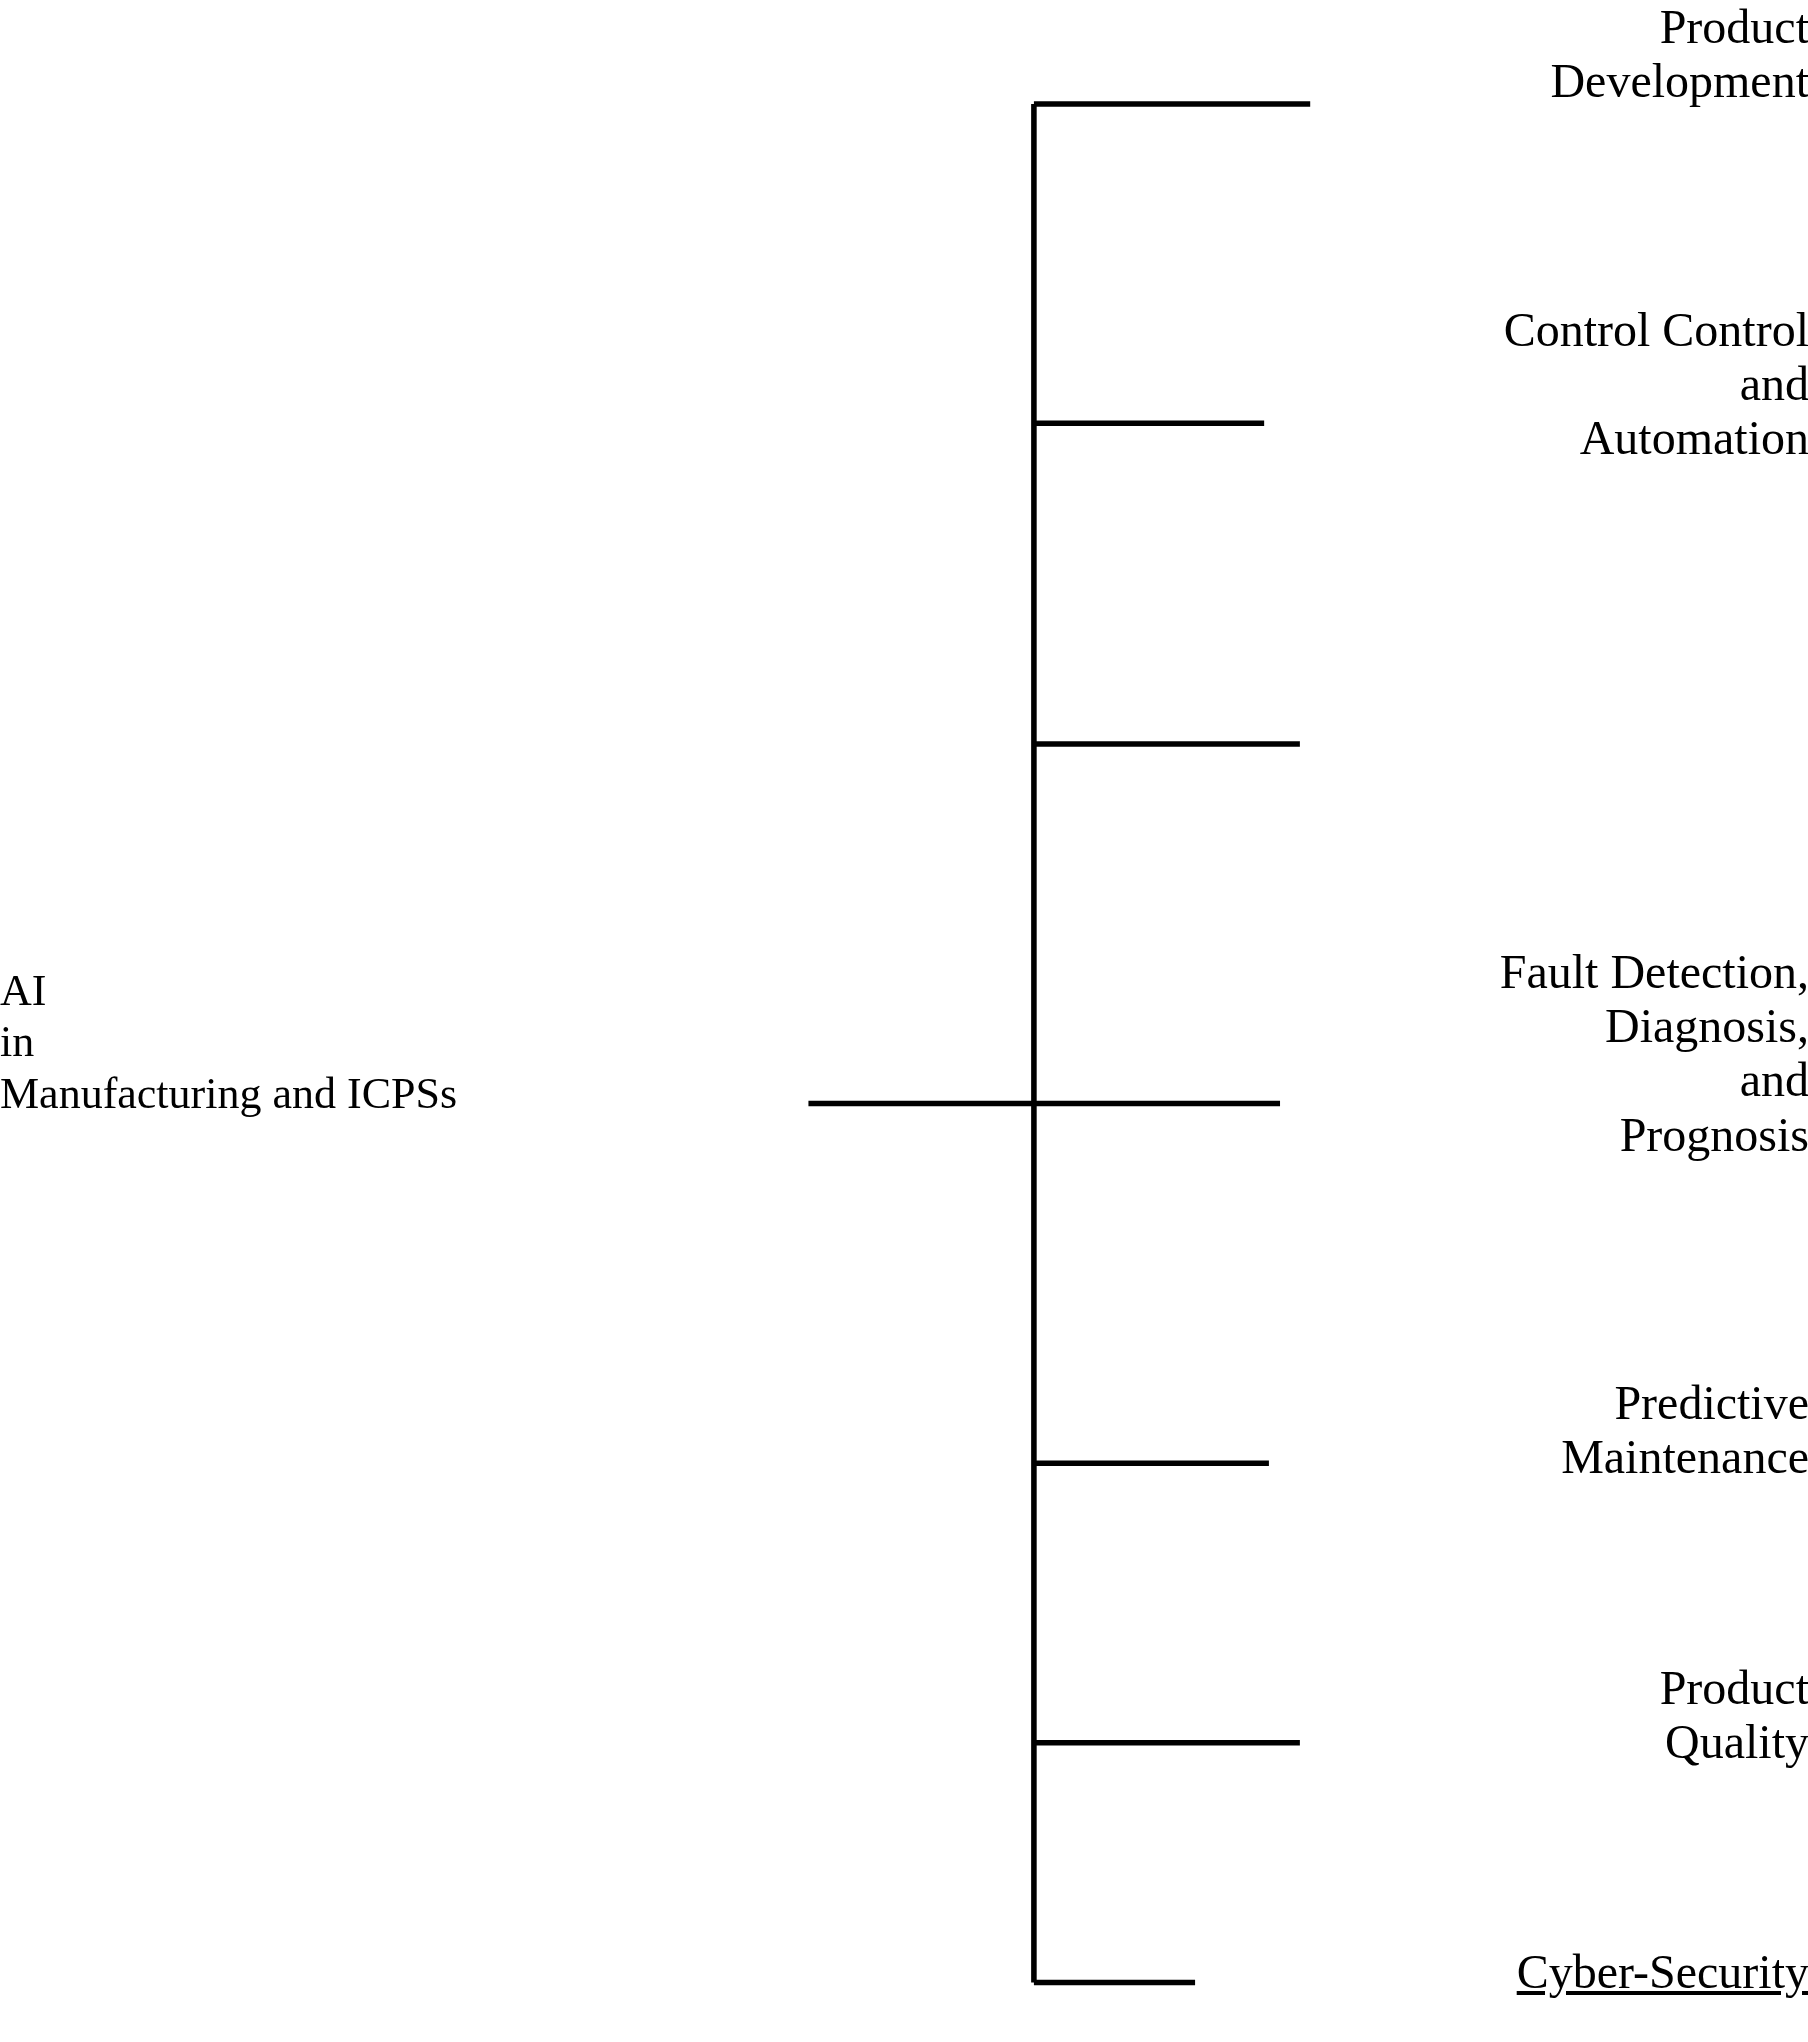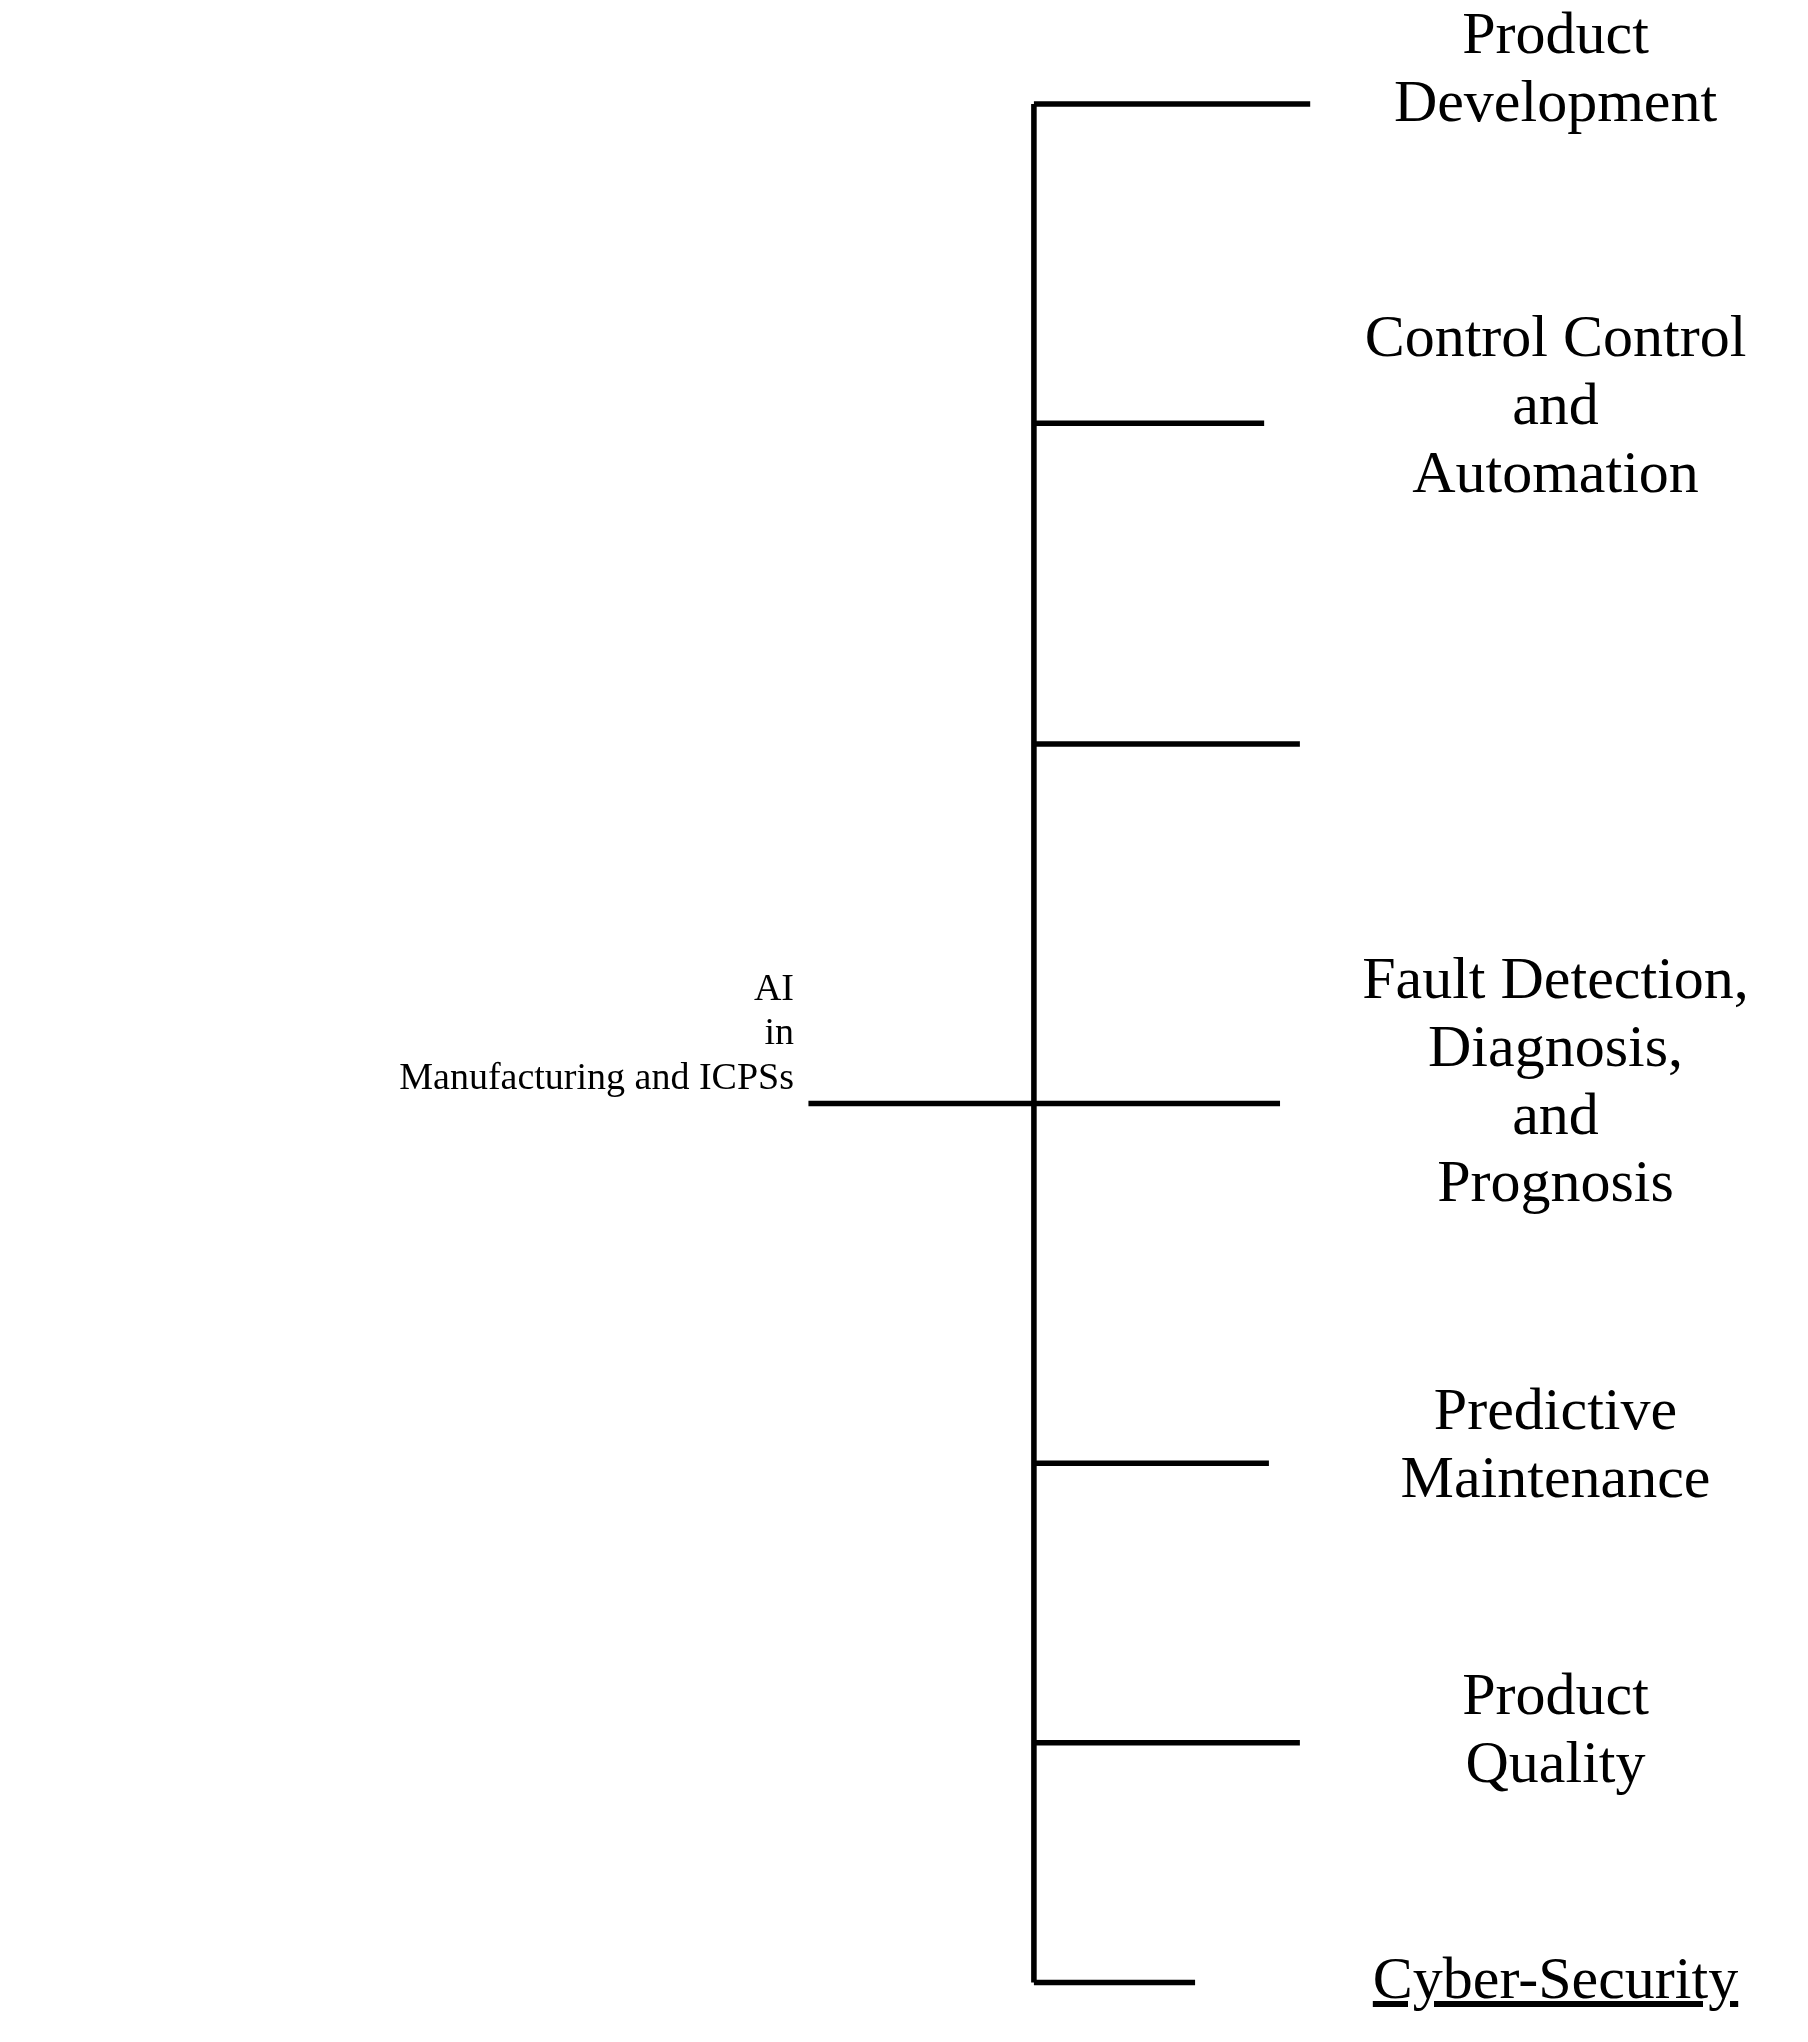--- a/index.html
+++ b/index.html
@@ -15,42 +15,42 @@
     font-family: "Liberation Serif", "DejaVu Serif", serif;
     color: #000000;
     overflow: hidden;
   }
   
   #root-node {
     position: absolute;
     left: 0px;
     top: 965px;
     width: 794px;
-    text-align: right;
-    font-size: 38px;
+    text-align: left;
+    font-size: 44px;
     line-height: 1.17;
     color: #000000;
     white-space: pre-line;
   }
   
   #lines {
     position: absolute;
     left: 0;
     top: 0;
     width: 1809px;
     height: 2042px;
   }
   
   .leaf-label {
     position: absolute;
-    font-size: 60px;
+    font-size: 48px;
     line-height: 1.13;
     color: #000000;
     white-space: pre-line;
-    text-align: center;
+    text-align: right;
   }
   #leaf-0 { left: 1302px; top: 0px;    width: 507px; }
   #leaf-1 { left: 1302px; top: 303px;  width: 507px; }
   #leaf-2 { left: 1302px; top: 661px;  width: 507px; }
   #leaf-3 { left: 1302px; top: 945px; width: 507px; }
   #leaf-4 { left: 1302px; top: 1376px; width: 507px; }
   #leaf-5 { left: 1302px; top: 1661px; width: 507px; }
   #leaf-6 { left: 1302px; top: 1945px; width: 507px; text-decoration: underline; }
 </style>
 </head>

